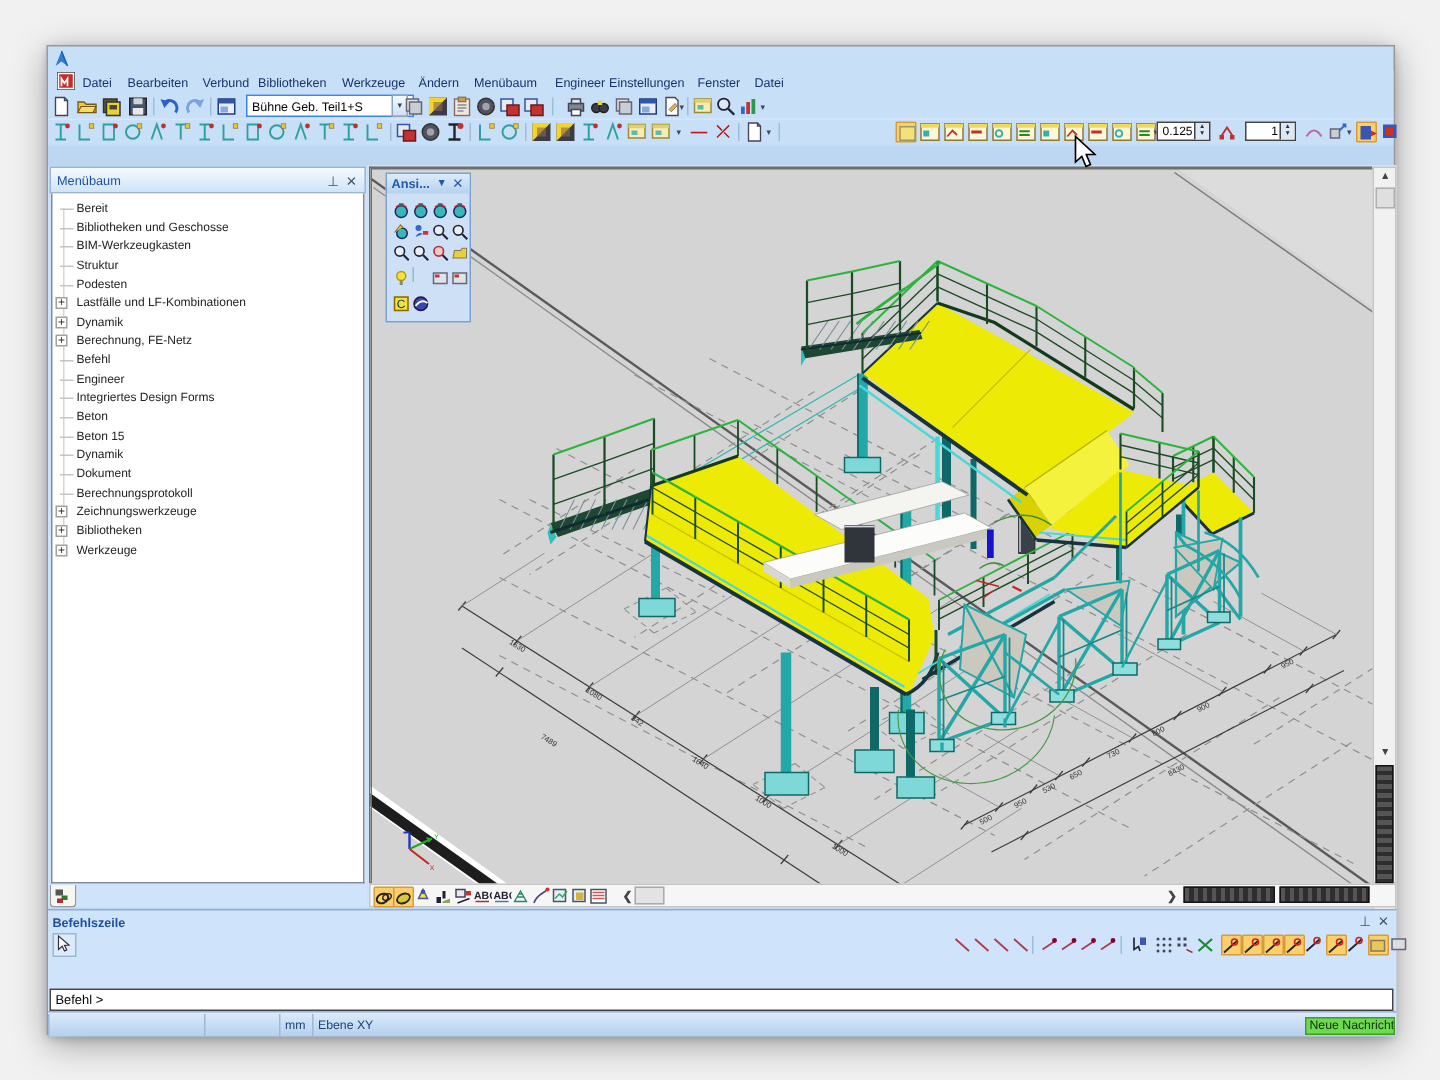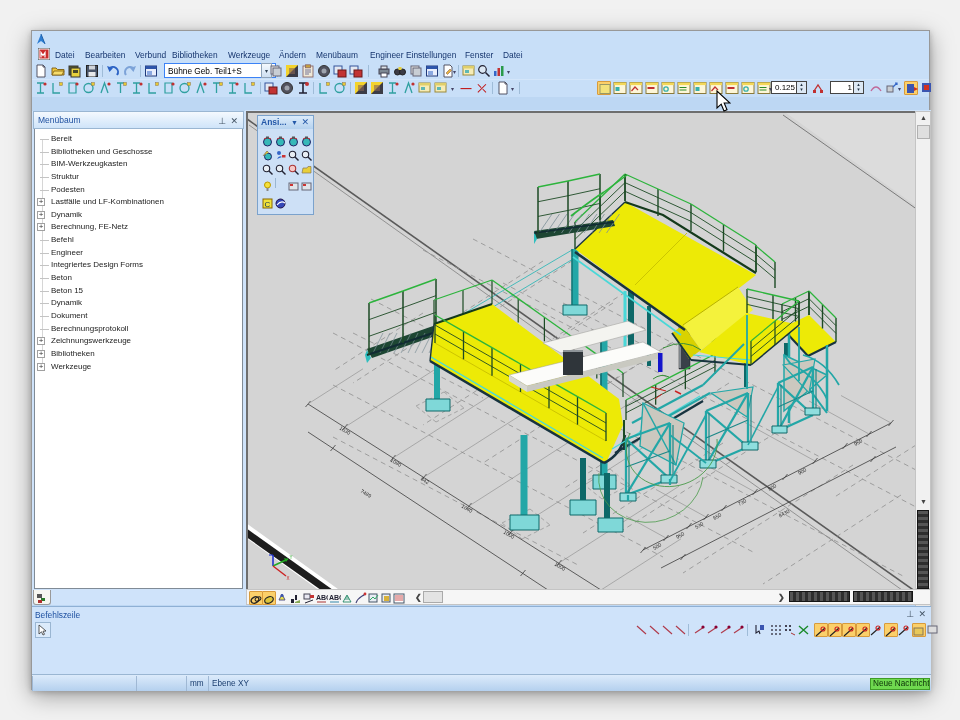--- a/index.html
+++ b/index.html
@@ -26,21 +26,21 @@
 
 #vp{position:absolute;left:213px;top:79px;width:686px;height:495px;background:#cfe3fa;}
 #vpdraw{position:absolute;left:1px;top:1px;width:669px;height:478px;background:#d4d4d4;border:1px solid #6e6e6e;border-right:none;}
 #vscroll{position:absolute;left:670px;top:1px;width:16px;height:478px;background:#f1f1f1;border:1px solid #c4c4c4;}
 #hbar{position:absolute;left:1px;top:479px;width:685px;height:16px;background:#f6f6f6;border:1px solid #c4c4c4;}
 .arr{position:absolute;color:#444;font-size:8px;font-weight:bold;}
 .darkbarh{position:absolute;height:11px;background:#383838;border:1px solid #141414;background-image:repeating-linear-gradient(90deg,#555 0 3px,#2e2e2e 3px 6px);}
 .darkbarv{position:absolute;width:12px;background:#383838;border:1px solid #141414;background-image:repeating-linear-gradient(180deg,#555 0 3px,#2e2e2e 3px 6px);}
 
 #cmd{position:absolute;left:0;top:575px;width:899px;height:68px;background:#cfe3fa;border-top:1px solid #8fb0d4;}
-#cmdhead{position:absolute;left:3px;top:3px;font-size:8.4px;color:#1e50a0;}
+#cmdhead{position:absolute;left:3px;top:3px;font-size:8.4px;color:#1e50a0;font-weight:bold;}
 #cmdinput{position:absolute;left:1px;top:52px;width:896px;height:15px;background:#fff;border:1px solid #444;font-size:8.6px;color:#000;line-height:13px;padding-left:3px;}
 #cmdbtn{position:absolute;left:3px;top:15px;width:16px;height:16px;background:#dcebfb;border:1px solid #9ab6d2;}
 
 #sbar{position:absolute;left:0;top:643px;width:899px;height:17px;background:linear-gradient(#dcebfb,#b4d0ee);font-size:8.2px;color:#1c3f70;border-top:1px solid #9ab6d2;}
 .scell{position:absolute;top:1px;height:15px;border-left:1px solid #9fb8d4;line-height:15px;padding-left:3px;white-space:nowrap;overflow:hidden;}
 #greenmsg{position:absolute;left:838px;top:3px;width:60px;height:12px;background:#6fd94f;border:1px solid #3f9c26;color:#0c3208;font-size:8.2px;line-height:10px;padding-left:2px;overflow:hidden;white-space:nowrap;}
 
 .ic{position:absolute;width:14px;height:14px;border-radius:1px;}
 .sep{position:absolute;width:1px;height:12px;background:#9fbcd8;}
 .dd{position:absolute;width:7px;height:12px;font-size:6px;color:#446;line-height:14px;}
@@ -965,20 +965,21 @@
             <line x1="1" y1="10" x2="10" y2="2" stroke="#222" stroke-width="1.2"></line>
             <circle cx="8" cy="3" r="2" fill="none" stroke="#c22" stroke-width="1.1"></circle>
           </svg></span>
         <span class="ic i-orgbg" style="left:880px;top:16px;"><svg width="12" height="12">
             <rect x="1" y="2" width="9" height="7" fill="#e8c85a" stroke="#875"></rect>
           </svg></span>
         <span class="ic " style="left:894px;top:16px;"><svg width="14" height="14">
             <rect x="2" y="3" width="9" height="7" fill="#ddd" stroke="#667"></rect>
           </svg></span>
       </div>
+    <div id="cmdinput">Befehl &gt;</div>
   </div>
   <div id="sbar">
     <div class="scell" style="left:0;width:104px"></div>
     <div class="scell" style="left:104px;width:50px"></div>
     <div class="scell" style="left:154px;width:22px">mm</div>
     <div class="scell" style="left:176px;width:41px">Ebene XY</div>
     <div id="greenmsg">Neue Nachrichte</div>
   </div>
 <div id="ansi">
       <div id="ansihead">Ansi...<span style="position:absolute;right:15px;top:0;color:#2458a8;font-size:7px">▼</span><span style="position:absolute;right:4px;top:0;color:#2458a8;font-size:9px;font-weight:normal">✕</span></div>

